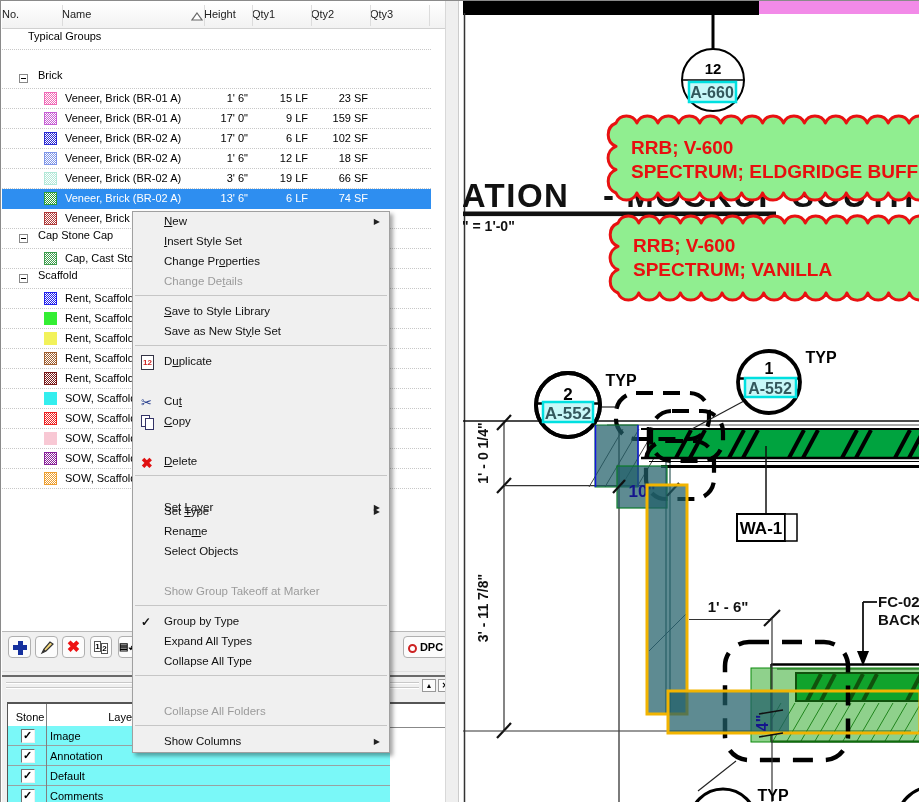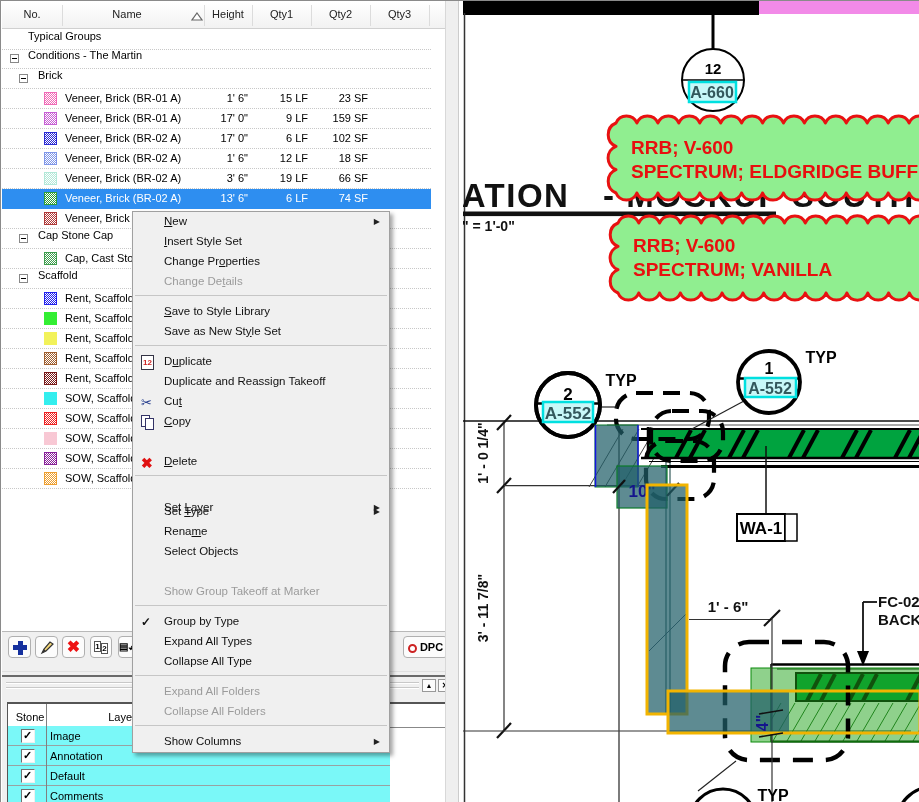--- a/index.html
+++ b/index.html
@@ -1,19 +1,19 @@
 <!DOCTYPE html>
 <html><head><meta charset="utf-8"><style>
 *{margin:0;padding:0;box-sizing:border-box}
 body{width:919px;height:802px;font-family:"Liberation Sans",sans-serif;background:#fff;overflow:hidden;position:relative}
 #page{position:absolute;left:0;top:0;width:919px;height:802px;border-top:1px solid #8a8a8a;border-left:1px solid #8a8a8a}
 
 #lp{position:absolute;left:1px;top:1px;width:444px;height:629px;background:#fff;overflow:hidden}
 #hdr{position:absolute;left:0;top:0;width:444px;height:27px;background:linear-gradient(#ffffff,#f2f2f2);border-bottom:1px solid #d0d0d0;font-size:11px;color:#222}
-.hc{position:absolute;top:6px;text-align:center}
+.hc{position:absolute;top:6px;}
 .hsep{position:absolute;top:3px;height:21px;width:1px;background:#dcdcdc}
 .trow{position:absolute;left:0;width:429px;height:20px;font-size:11px;color:#000;border-bottom:1px dotted #c8c8c8}
 .trow.bold{font-weight:normal}
 .trow.sel{background:#2e8ef0;color:#fff;border-bottom:none}
 .mb{position:absolute;top:5px;width:9px;height:9px;border:1px solid #888;background:#fff}
 .mb::after{content:"";position:absolute;left:1px;top:3px;width:5px;height:1px;background:#000}
 .sw{display:block;width:13px;height:13px;border:1px solid}
 .swp{position:absolute;left:42px;top:3px}
 .nm{position:absolute;left:63px;top:3px;white-space:nowrap}
 .c{position:absolute;top:3px;text-align:right}
@@ -66,24 +66,20 @@
 <span class="hc" style="left:368px;width:59px">Qty3</span>
 <span class="hsep" style="left:60px"></span>
         <span class="hsep" style="left:202px"></span>
         <span class="hsep" style="left:250px"></span>
         <span class="hsep" style="left:309px"></span>
         <span class="hsep" style="left:368px"></span>
         <span class="hsep" style="left:427px"></span>
 </div>
 <div class="trow bold" style="top:28px">
         <span style="position:absolute;left:26px">Typical Groups</span>
-      </div>
-<div class="trow bold" style="top:47px">
-        <span class="mb" style="left:8px"></span>
-        <span style="position:absolute;left:26px">Conditions - The Martin</span>
       </div>
 <div class="trow bold" style="top:67px">
         <span class="mb" style="left:17px"></span>
         <span style="position:absolute;left:36px">Brick</span>
       </div>
 <div class="trow bold" style="top:227px">
         <span class="mb" style="left:17px"></span>
         <span style="position:absolute;left:36px">Cap Stone Cap</span>
       </div>
 <div class="trow bold" style="top:267px">
@@ -461,23 +457,20 @@
       </div>
 <div class="mit" style="top:110px">
         <span class="mlab">Save as New St<u>y</u>le Set</span>
       </div>
 <div class="mit" style="top:140px">
         <span class="micon">
           <span class="dupic">12</span>
         </span>
         <span class="mlab">D<u>u</u>plicate</span>
       </div>
-<div class="mit" style="top:160px">
-        <span class="mlab">Duplicate and Reassign Takeoff</span>
-      </div>
 <div class="mit" style="top:180px">
         <span class="micon" style="color:#223a8c;font-size:13px">✂</span>
         <span class="mlab">Cu<u>t</u></span>
       </div>
 <div class="mit" style="top:200px">
         <span class="micon">
           <span class="cpic"></span>
           <span class="cpic2"></span>
         </span>
         <span class="mlab"><u>C</u>opy</span>
@@ -505,23 +498,20 @@
       </div>
 <div class="mit" style="top:400px">
         <span class="micon" style="color:#111;font-weight:bold;font-size:12px">✓</span>
         <span class="mlab">Group by Type</span>
       </div>
 <div class="mit" style="top:420px">
         <span class="mlab">Expand All Types</span>
       </div>
 <div class="mit" style="top:440px">
         <span class="mlab">Collapse All Type</span>
-      </div>
-<div class="mit gray" style="top:470px">
-        <span class="mlab">Expand All Folders</span>
       </div>
 <div class="mit gray" style="top:490px">
         <span class="mlab">Collapse All Folders</span>
       </div>
 <div class="mit" style="top:520px">
         <span class="mlab">Show Columns</span>
         <span class="marr">▶</span>
       </div>
 <div class="msep" style="top:83px"></div>
 <div class="msep" style="top:133px"></div>

